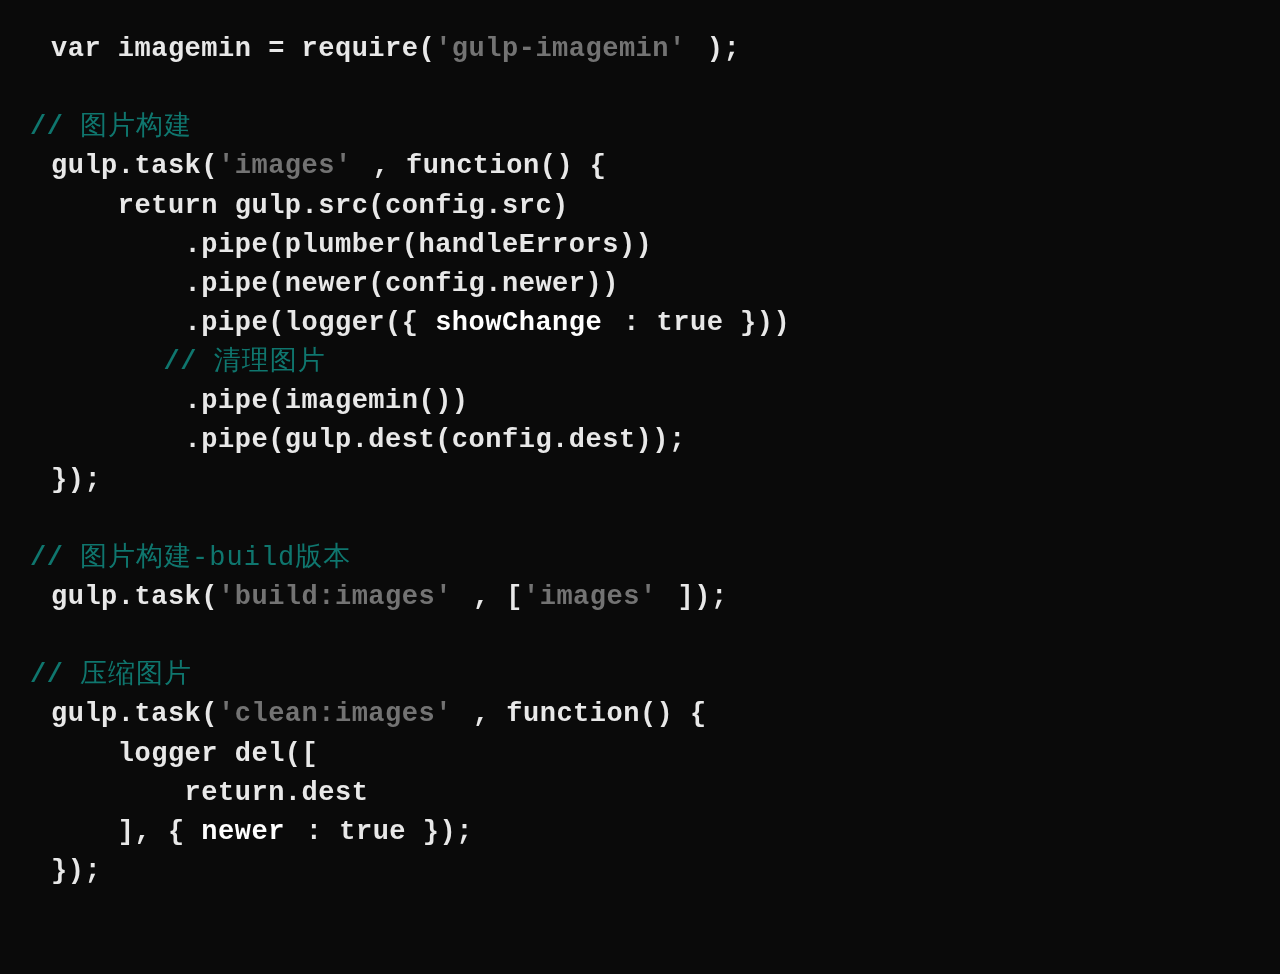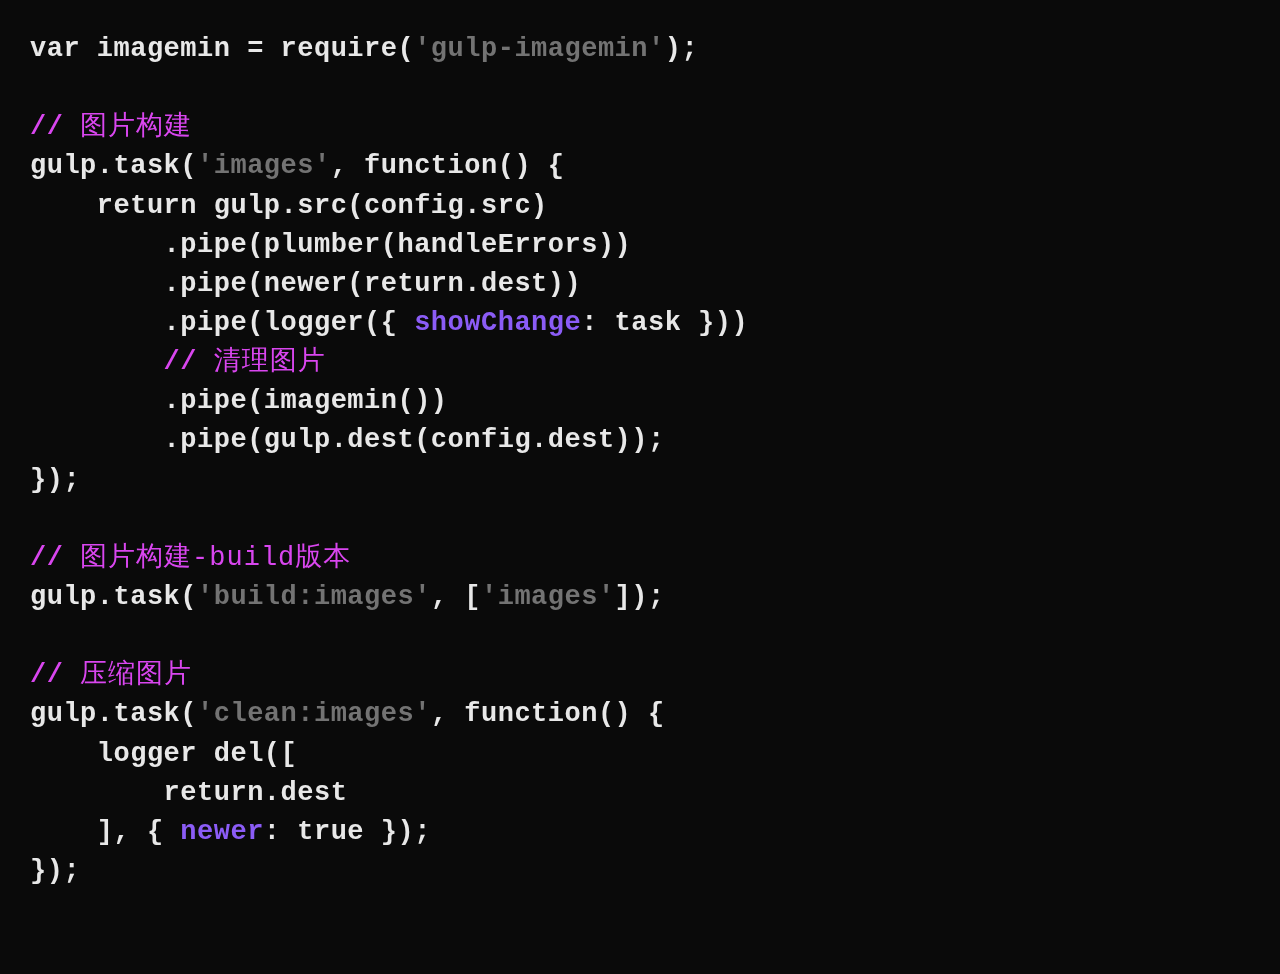--- a/index.html
+++ b/index.html
@@ -14,37 +14,37 @@
     width: 1280px;
     height: 974px;
     box-sizing: border-box;
     letter-spacing: 0.5px;
   }
   pre {
     margin: 0;
     font-family: inherit;
     white-space: pre;
   }
-  .kw   { color: #e8e8e8; }   
+  .kw   { color: #e8e8e8; margin-left: 21px; }   
   .str  { color: #737373; }   
-  .com  { color: #d946ef; text-align: right; }   
-  .prop { color: #8b5cf6; }   
+  .com  { color: #0f766e; text-align: right; }   
+  .prop { color: #ffffff; }   
   .cjk  { font-weight: normal; letter-spacing: 1px;}
 </style>
 </head>
 <body>
 
 <pre><span class="kw">var imagemin = require(</span><span class="str">'gulp-imagemin'</span><span class="kw">);</span>
 <span></span>
 <span class="com"><span>// </span><span class="cjk">图片构建</span></span>
 <span class="kw">gulp.task(</span><span class="str">'images'</span><span class="kw">, function() {</span>
 <span class="kw">    return gulp.src(config.src)</span>
 <span class="kw">        .pipe(plumber(handleErrors))</span>
-<span class="kw">        .pipe(newer(return.dest))</span>
-<span class="kw">        .pipe(logger({ </span><span class="prop">showChange</span><span class="kw">: task }))</span>
+<span class="kw">        .pipe(newer(config.newer))</span>
+<span class="kw">        .pipe(logger({ </span><span class="prop">showChange</span><span class="kw">: true }))</span>
 <span class="com"><span>        // </span><span class="cjk">清理图片</span></span>
 <span class="kw">        .pipe(imagemin())</span>
 <span class="kw">        .pipe(gulp.dest(config.dest));</span>
 <span class="kw">});</span>
 <span></span>
 <span class="com"><span>// </span><span class="cjk">图片构建-build版本</span></span>
 <span class="kw">gulp.task(</span><span class="str">'build:images'</span><span class="kw">, [</span><span class="str">'images'</span><span class="kw">]);</span>
 <span></span>
 <span class="com"><span>// </span><span class="cjk">压缩图片</span></span>
 <span class="kw">gulp.task(</span><span class="str">'clean:images'</span><span class="kw">, function() {</span>

